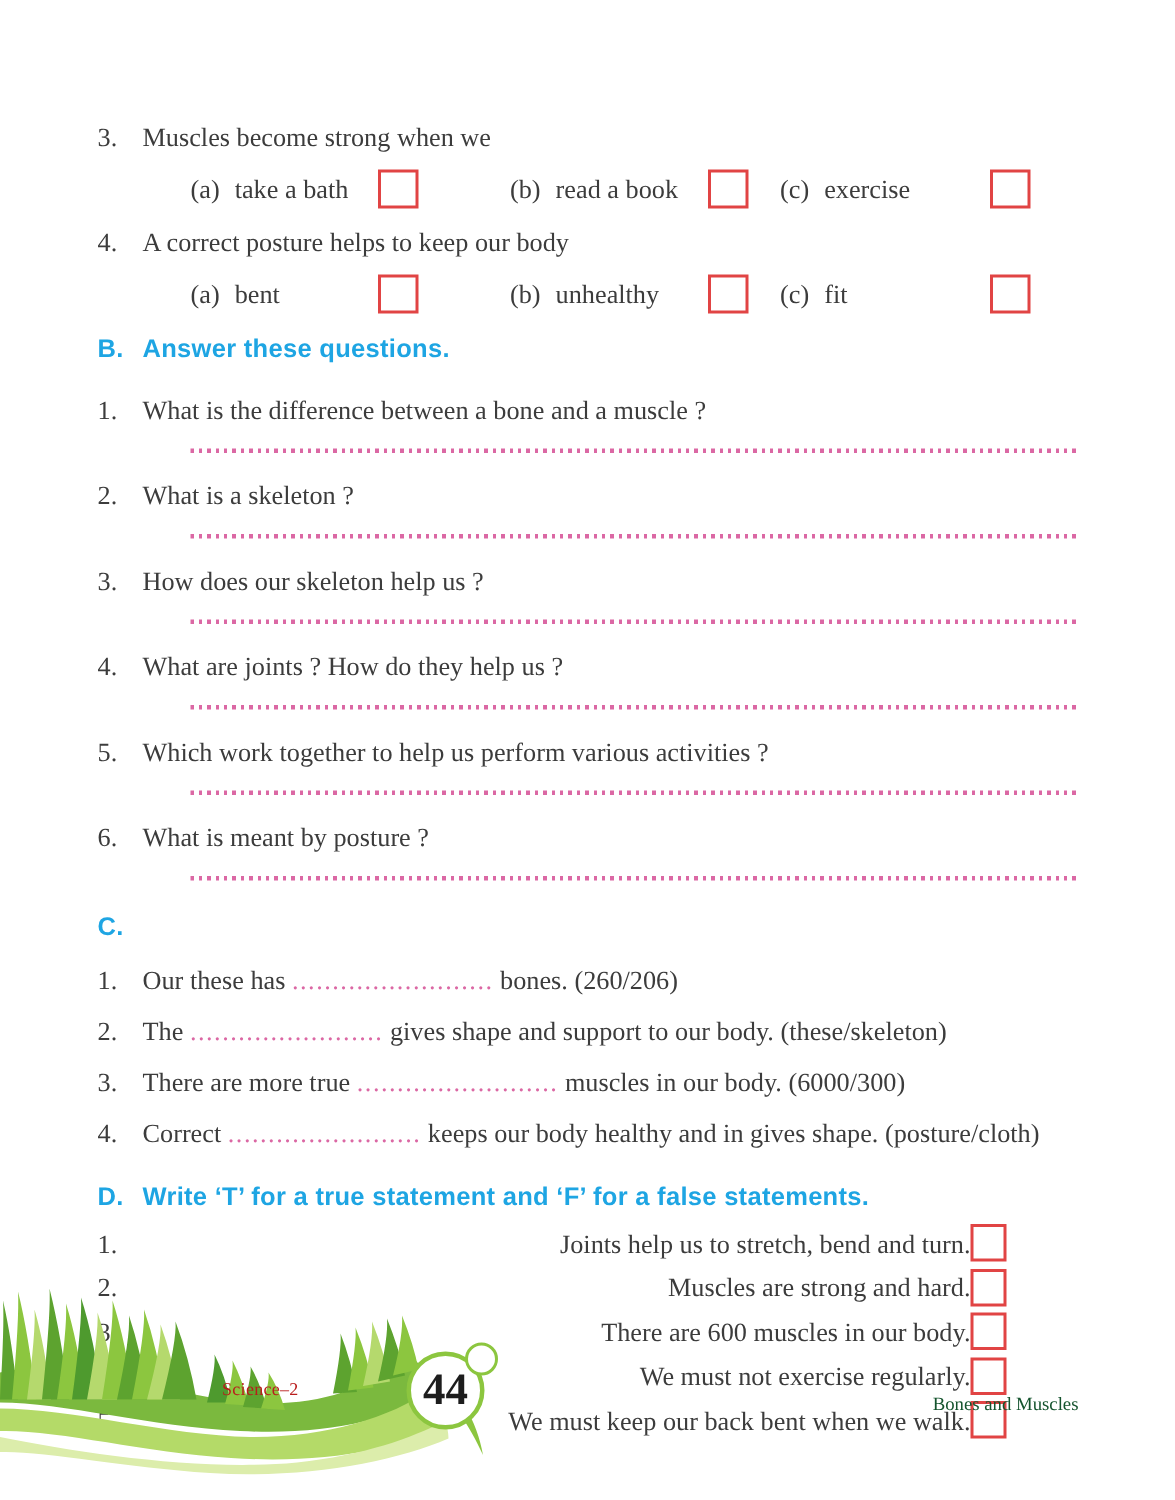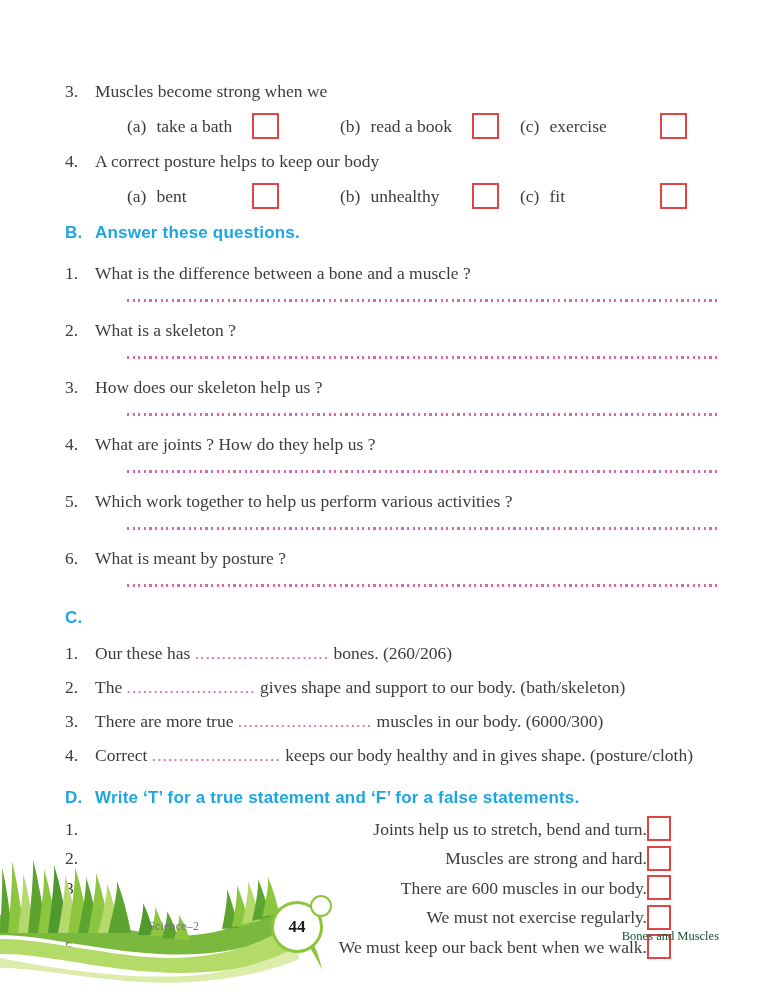--- a/index.html
+++ b/index.html
@@ -56,27 +56,27 @@
   .di .dtext { flex:1;text-align:right; }
   .dbox {
     width:24px; height:25px; flex:none;
     border:2px solid #e14444; background:#fff;
     margin-right:47px;
   }
   
   .grass-wrap { position:absolute; left:0; top:853px; width:345px; height:147px; z-index:1; }
   .science-label {
     position:absolute; left:148px; top:919px; z-index:5;
-    font-size:12px; color:#737373; letter-spacing:0.2px;
+    font-size:12px; color:#b91c1c; letter-spacing:0.2px;
   }
   .page-badge {
     position:absolute; left:271px; top:901px; z-index:3;
     width:52px; height:52px; border:3px solid #8cc63f; border-radius:50%;
     background:#fff; display:flex; align-items:center; justify-content:center;
-    font-size:17px; font-weight:bold; color:#1d1d1d;
+    font-size:30px; font-weight:bold; color:#1d1d1d;
   }
   .page-badge-small {
     position:absolute; left:310px; top:895px; z-index:4;
     width:22px; height:22px; border:2.5px solid #8cc63f; border-radius:50%;
     background:#fff;
   }
   .chapter-label {
     position:absolute; right:64px; top:929px; z-index:5;
     font-size:12.5px; color:#14532d;
   }
@@ -179,21 +179,21 @@
     <div class="sec-head" style="margin-top:19px;">
       <span class="letter">C.</span>
     </div>
 
     <div class="ci" style="margin-top:9px;">
       <span class="num">1.</span>
       <span class="ctext"><span>Our these has </span><span class="blank">.........................</span><span> bones. (260/206)</span></span>
     </div>
     <div class="ci">
       <span class="num">2.</span>
-      <span class="ctext"><span>The </span><span class="blank">........................</span><span> gives shape and support to our body. (bath/skeleton)</span></span>
+      <span class="ctext"><span>The </span><span class="blank">........................</span><span> gives shape and support to our body. (these/skeleton)</span></span>
     </div>
     <div class="ci">
       <span class="num">3.</span>
       <span class="ctext"><span>There are more true </span><span class="blank">.........................</span><span> muscles in our body. (6000/300)</span></span>
     </div>
     <div class="ci">
       <span class="num">4.</span>
       <span class="ctext"><span>Correct </span><span class="blank">........................</span><span> keeps our body healthy and in gives shape. (posture/cloth)</span></span>
     </div>
 

